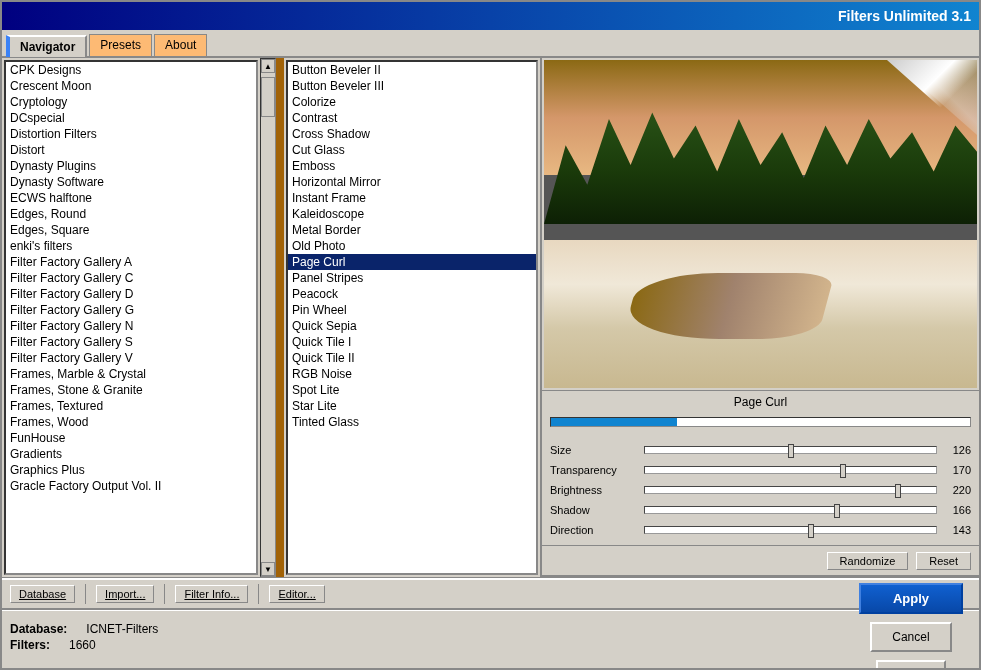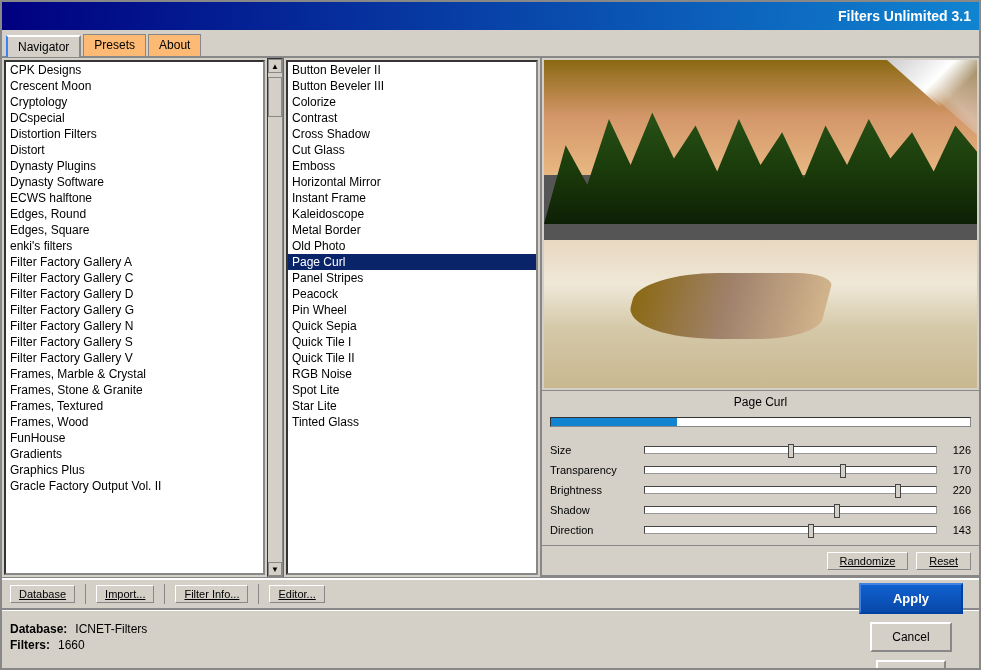--- a/index.html
+++ b/index.html
@@ -38,40 +38,40 @@
     .tab {
       padding: 3px 10px;
       background: #fdba74;
       border: 1px solid #888;
       border-bottom: none;
       cursor: pointer;
       font-size: 12px;
     }
     .tab.active {
       background: #d4d0c8;
-      font-weight: normal;
+      font-weight: bold;
       border-top: 2px solid #fff;
-      border-left: 2px solid #3b82f6;
+      border-left: 4px solid #3b82f6;
       border-right: 2px solid #888;
       position: relative;
       top: 1px;
     }
 
     
     .main-content {
       display: flex;
       flex-direction: row;
       height: calc(670px - 28px - 32px - 52px - 38px);
       border-bottom: 1px solid #888;
     }
 
     
     .left-panel {
       width: 282px;
-      border-right: 1px solid #a16207;
+      border-right: 8px solid #a16207;
       display: flex;
       flex-direction: column;
       background: #d4d0c8;
     }
 
     .filter-list-container {
       flex: 1;
       overflow: hidden;
       position: relative;
       display: flex;
@@ -279,42 +279,41 @@
       margin: 0 2px;
     }
     .right-btn {
       padding: 2px 12px;
       background: #d4d0c8;
       border: 1px solid #888;
       border-top-color: #fff;
       border-left-color: #fff;
       cursor: pointer;
       font-size: 11px;
-      text-decoration: underline;
     }
 
     
     .status-bar {
       display: flex;
       align-items: center;
       padding: 4px 8px;
       background: #d4d0c8;
       border-top: 1px solid #fff;
       height: 52px;
       gap: 60px;
     }
 
     .status-info {
       display: flex;
       flex-direction: column;
       gap: 2px;
     }
     .status-row {
       display: flex;
-      gap: 8px;
+      gap: 19px;
     }
     .status-key {
       font-weight: bold;
       font-size: 12px;
     }
     .status-val {
       font-size: 12px;
     }
 
     .action-btns {

